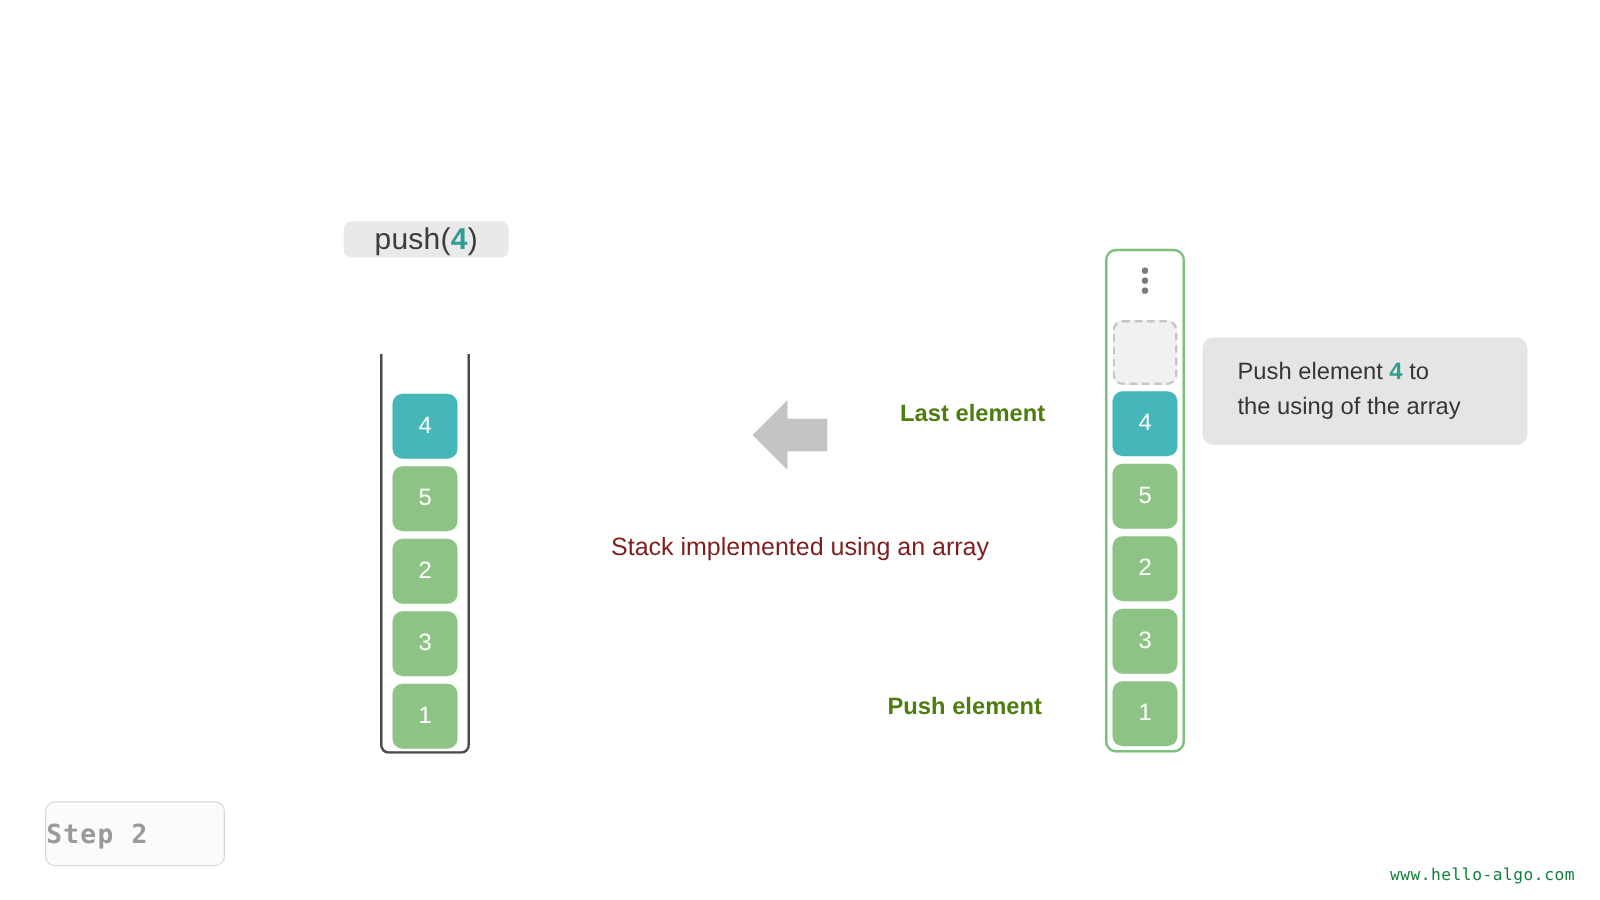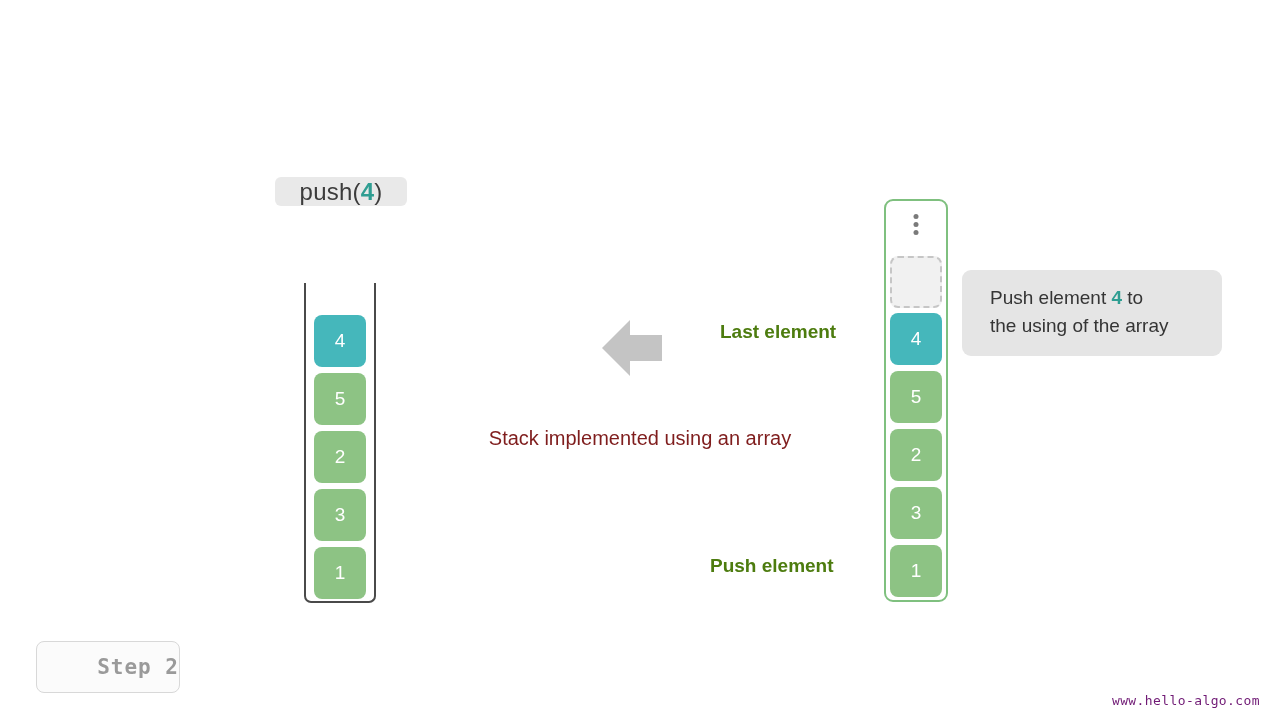--- a/index.html
+++ b/index.html
@@ -183,36 +183,36 @@
     left: 36px;
     top: 641px;
     width: 144px;
     height: 52px;
     box-sizing: border-box;
     background: #fbfbfb;
     border: 1px solid #d8d8d8;
     border-radius: 8px;
     display: flex;
     align-items: center;
-    justify-content: flex-end;
+    justify-content: flex-start;
     font-family: "DejaVu Sans Mono", monospace;
     font-size: 21px;
     font-weight: bold;
     color: #9a9a9a;
     letter-spacing: 1px;
   }
 
   
   .watermark {
     position: absolute;
     right: 20px;
     bottom: 12px;
     font-family: "DejaVu Sans Mono", monospace;
     font-size: 13px;
-    color: #701a75;
+    color: #15803d;
     letter-spacing: 0.4px;
   }
 </style>
 </head>
 <body>
 
 <div class="op-label">
   <span>push(</span>
     <span class="op-arg">4</span>
     <span>)</span>

